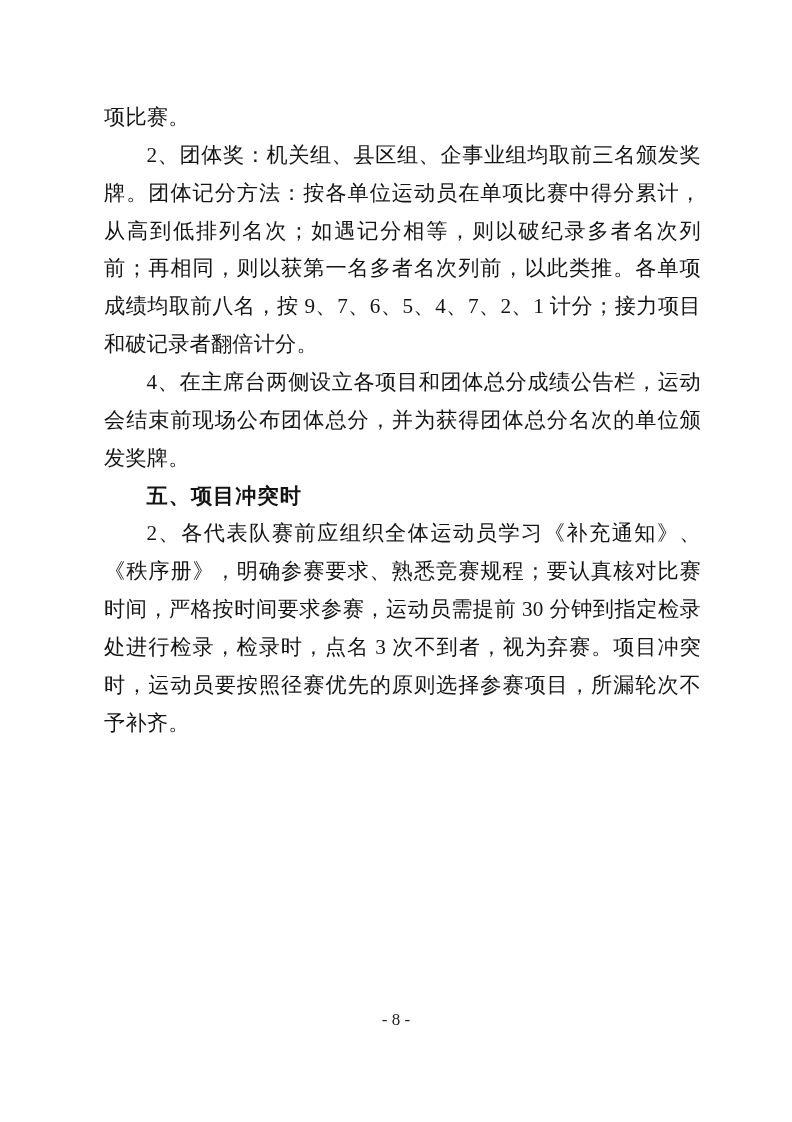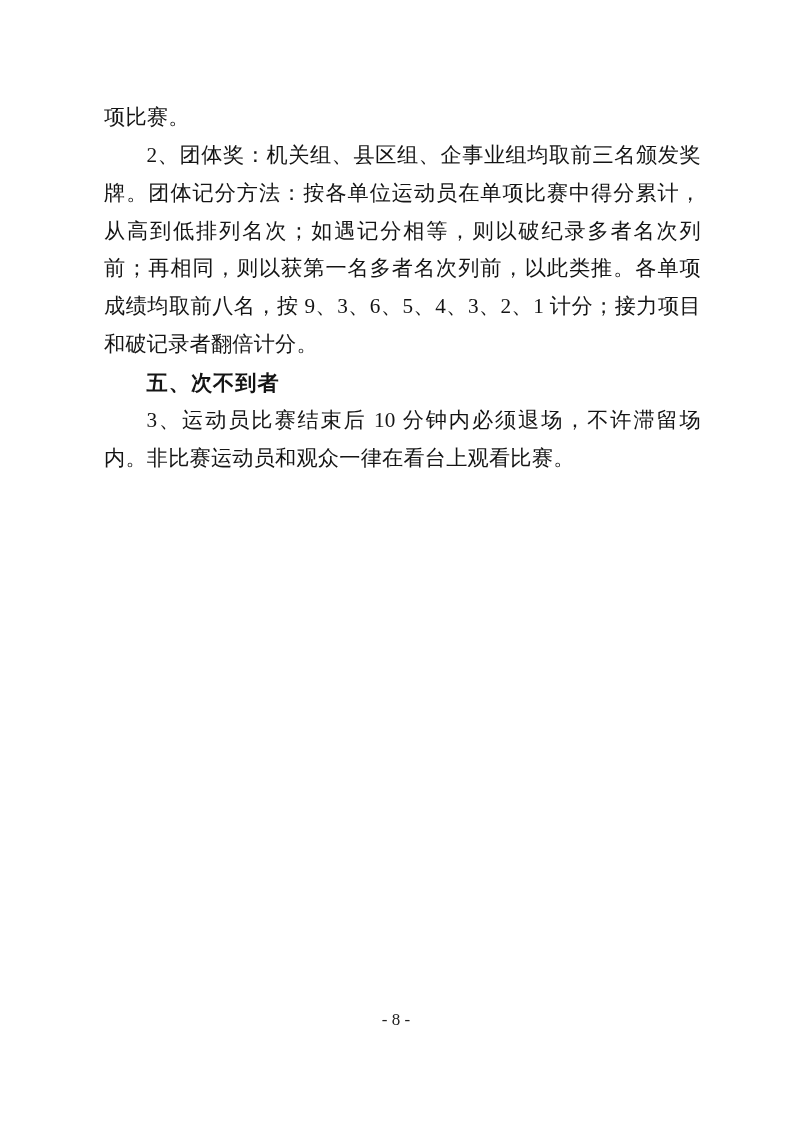--- a/index.html
+++ b/index.html
@@ -51,18 +51,19 @@
     color: #222222;
     font-family: "Liberation Serif", serif;
   }
 </style>
 </head>
 <body>
 
 <div class="page">
   <div class="content">
     <p class="para no-indent">项比赛。</p>
-    <p class="para">2、团体奖：机关组、县区组、企事业组均取前三名颁发奖牌。团体记分方法：按各单位运动员在单项比赛中得分累计，从高到低排列名次；如遇记分相等，则以破纪录多者名次列前；再相同，则以获第一名多者名次列前，以此类推。各单项成绩均取前八名，按 9、3、6、5、4、3、2、1 计分；接力项目和破记录者翻倍计分。</p>
-    <p class="para heading">五、次不到者</p>
-    <p class="para">3、运动员比赛结束后 10 分钟内必须退场，不许滞留场内。非比赛运动员和观众一律在看台上观看比赛。</p>
+    <p class="para">2、团体奖：机关组、县区组、企事业组均取前三名颁发奖牌。团体记分方法：按各单位运动员在单项比赛中得分累计，从高到低排列名次；如遇记分相等，则以破纪录多者名次列前；再相同，则以获第一名多者名次列前，以此类推。各单项成绩均取前八名，按 9、7、6、5、4、7、2、1 计分；接力项目和破记录者翻倍计分。</p>
+    <p class="para">4、在主席台两侧设立各项目和团体总分成绩公告栏，运动会结束前现场公布团体总分，并为获得团体总分名次的单位颁发奖牌。</p>
+    <p class="para heading">五、项目冲突时</p>
+    <p class="para">2、各代表队赛前应组织全体运动员学习《补充通知》、《秩序册》，明确参赛要求、熟悉竞赛规程；要认真核对比赛时间，严格按时间要求参赛，运动员需提前 30 分钟到指定检录处进行检录，检录时，点名 3 次不到者，视为弃赛。项目冲突时，运动员要按照径赛优先的原则选择参赛项目，所漏轮次不予补齐。</p>
   </div>
   <div class="footer">- 8 -</div>
 </div>
 
 </body></html>

